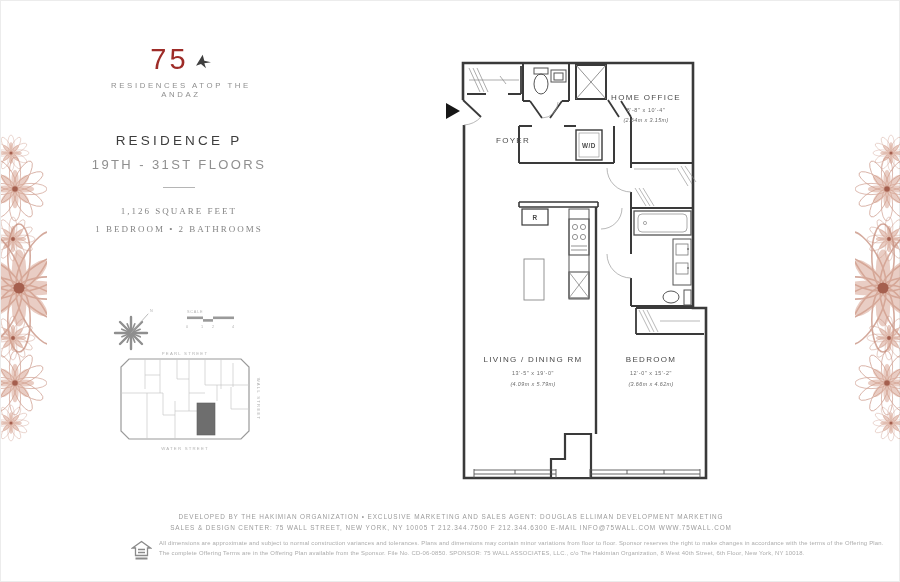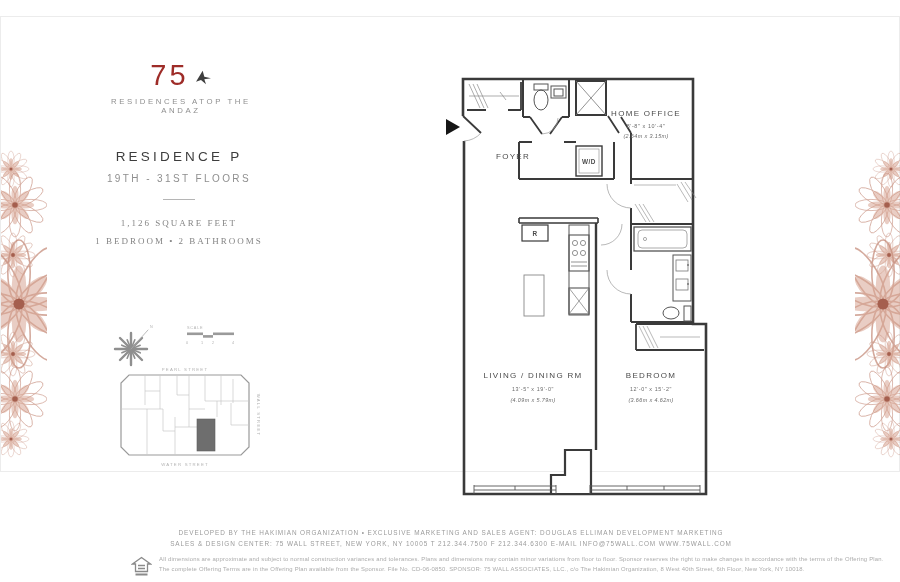--- a/index.html
+++ b/index.html
@@ -1,30 +1,30 @@
 <!DOCTYPE html>
 <html><head>
 <meta charset="utf-8">
 <style>
   * { margin:0; padding:0; box-sizing:border-box; }
   html,body { width:900px; height:582px; background:#fff; overflow:hidden;
     font-family:"Liberation Sans", sans-serif; }
-  .page { position:relative; width:900px; height:456px; background:#fff; border:1px solid #ececec;margin-top:16px; }
+  .page { position:relative; width:900px; height:582px; background:#fff; border:1px solid #ececec; }
 
   
   .brand { position:absolute; left:90px; top:42px; width:180px; text-align:center; }
   .brand-line { display:flex; align-items:center; justify-content:center; gap:6px; }
   .brand-word { font-size:29px; letter-spacing:3px; color:#9e2c28; font-weight:400; }
   .bird { width:17px; height:15px; margin-top:4px; }
   .tagline { margin-top:5px; font-size:7.8px; letter-spacing:2.6px; color:#8f8f8f; }
 
   
   .resinfo { position:absolute; left:58px; top:132px; width:240px; text-align:center; }
   .res-title { font-size:13.5px; letter-spacing:3.2px; color:#3d3d3d; font-weight:500; }
-  .res-floors { margin-top:9px; font-size:10px; letter-spacing:2.4px; color:#8f8f8f; }
+  .res-floors { margin-top:9px; font-size:13px; letter-spacing:2.4px; color:#8f8f8f; }
   .res-div { width:32px; height:1px; background:#b5b5b5; margin:15px auto 14px auto; }
   .res-stat { font-size:9px; letter-spacing:2px; color:#858585; line-height:18px;font-family:Liberation Serif, serif; }
 
   svg text { font-family:"Liberation Sans", sans-serif; }
   .plan-label { font-size:8px; letter-spacing:1.3px; fill:#4a4a4a; font-weight:500; }
   .plan-dim { font-size:5.4px; letter-spacing:.6px; fill:#6a6a6a; }
   .plan-dim-m { font-size:5.4px; letter-spacing:.4px; fill:#6a6a6a; font-style:italic; }
   .plan-small { font-size:6.4px; letter-spacing:.5px; fill:#4a4a4a; font-weight:600; }
   .map-street { font-size:4.3px; letter-spacing:1.2px; fill:#b3b3b3; }
   .tiny-gray { font-size:3.8px; letter-spacing:.8px; fill:#b3b3b3; }

